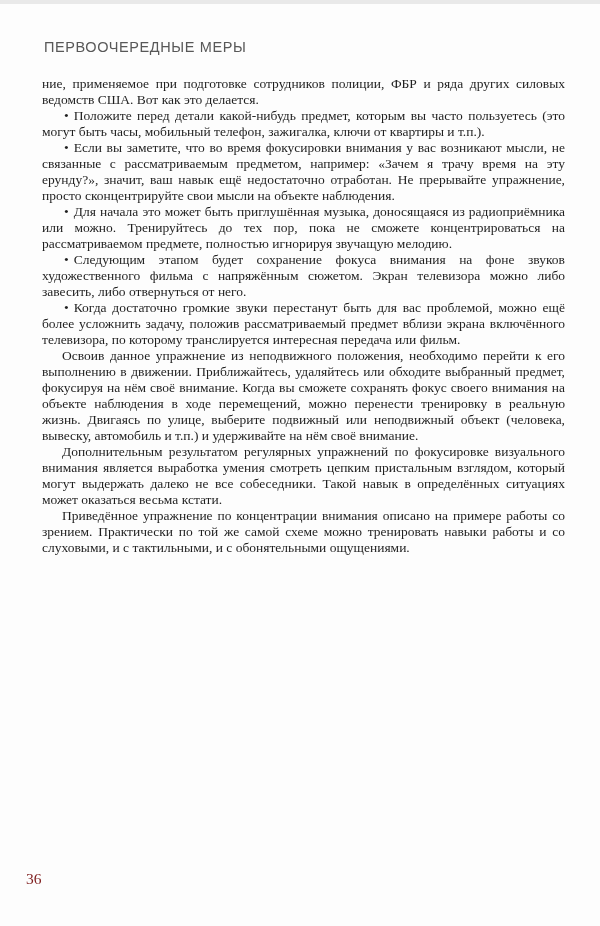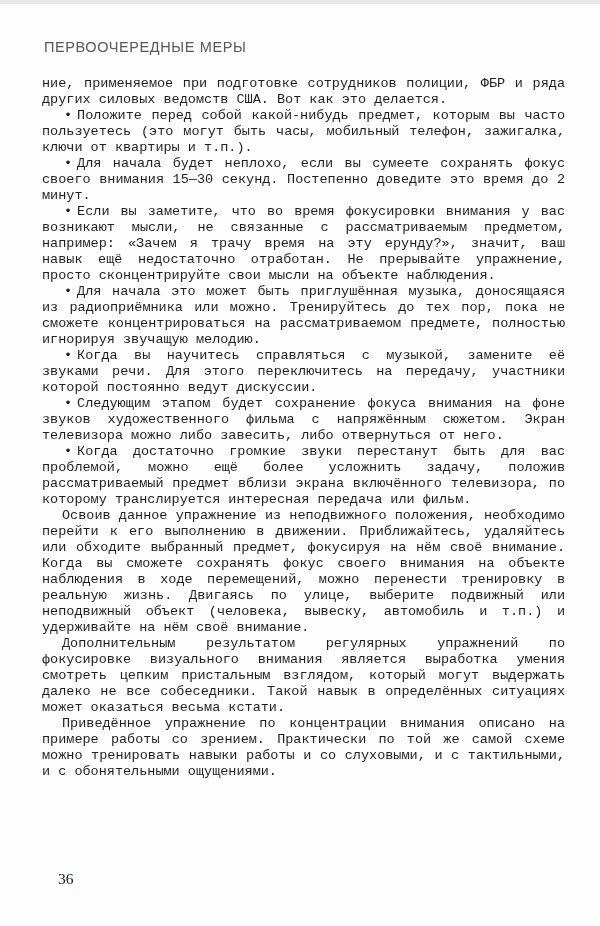--- a/index.html
+++ b/index.html
@@ -23,68 +23,66 @@
     font-size: 14.5px;
     letter-spacing: 0.6px;
     color: #585858;
     white-space: nowrap;
   }
   .body-text {
     position: absolute;
     left: 42px;
     top: 72px;
     width: 523px;
-    font-family: Liberation Mono, monospace;
+    font-family: Liberation Serif, serif;
     font-size: 13.5px;
     line-height: 16px;
     color: #1f1f1f;
     text-align: justify;
     hyphens: auto;
     -webkit-hyphens: auto;
   }
   .para {
     margin: 0;
     padding: 0;
   }
   .para.bullet { text-indent: 22px; }
   .para.indent { text-indent: 20px; }
   .marker { margin-right: 5px; }
   .page-number {
     position: absolute;
-    left: 58px;
+    left: 26px;
     top: 866px;
     font-family: "Liberation Serif", "DejaVu Serif", serif;
     font-size: 15.5px;
-    color: #0f172a;
+    color: #7f1d1d;
   }
 </style>
 </head>
 <body>
 
 <div class="page">
 
   <div class="running-header">ПЕРВООЧЕРЕДНЫЕ МЕРЫ</div>
 
   <div class="body-text">
 
     <p class="para plain">ние, применяемое при подготовке сотрудников полиции, ФБР и ряда других силовых ведомств США. Вот как это делается.</p>
 
 
-    <p class="para bullet"><span class="marker">•</span><span>Положите перед собой какой-нибудь предмет, которым вы часто пользуетесь (это могут быть часы, мобильный телефон, зажигалка, ключи от квартиры и т.п.).</span></p>
+    <p class="para bullet"><span class="marker">•</span><span>Положите перед детали какой-нибудь предмет, которым вы часто пользуетесь (это могут быть часы, мобильный телефон, зажигалка, ключи от квартиры и т.п.).</span></p>
 
 
-    <p class="para bullet"><span class="marker">•</span><span>Для начала будет неплохо, если вы сумеете сохранять фокус своего внимания 15—30 секунд. Постепенно доведите это время до 2 минут.</span></p>
 
     <p class="para bullet"><span class="marker">•</span><span>Если вы заметите, что во время фокусировки внимания у вас возникают мысли, не связанные с рассматриваемым предметом, например: «Зачем я трачу время на эту ерунду?», значит, ваш навык ещё недостаточно отработан. Не прерывайте упражнение, просто сконцентрируйте свои мысли на объекте наблюдения.</span></p>
 
 
 
     <p class="para bullet"><span class="marker">•</span><span>Для начала это может быть приглушённая музыка, доносящаяся из радиоприёмника или можно. Тренируйтесь до тех пор, пока не сможете концентрироваться на рассматриваемом предмете, полностью игнорируя звучащую мелодию.</span></p>
 
-    <p class="para bullet"><span class="marker">•</span><span>Когда вы научитесь справляться с музыкой, замените её звуками речи. Для этого переключитесь на передачу, участники которой постоянно ведут дискуссии.</span></p>
 
     <p class="para bullet"><span class="marker">•</span><span>Следующим этапом будет сохранение фокуса внимания на фоне звуков художественного фильма с напряжённым сюжетом. Экран телевизора можно либо завесить, либо отвернуться от него.</span></p>
 
 
     <p class="para bullet"><span class="marker">•</span><span>Когда достаточно громкие звуки перестанут быть для вас проблемой, можно ещё более усложнить задачу, положив рассматриваемый предмет вблизи экрана включённого телевизора, по которому транслируется интересная передача или фильм.</span></p>
 
     <p class="para indent">Освоив данное упражнение из неподвижного положения, необходимо перейти к его выполнению в движении. Приближайтесь, удаляйтесь или обходите выбранный предмет, фокусируя на нём своё внимание. Когда вы сможете сохранять фокус своего внимания на объекте наблюдения в ходе перемещений, можно перенести тренировку в реальную жизнь. Двигаясь по улице, выберите подвижный или неподвижный объект (человека, вывеску, автомобиль и т.п.) и удерживайте на нём своё внимание.</p>
 
     <p class="para indent">Дополнительным результатом регулярных упражнений по фокусировке визуального внимания является выработка умения смотреть цепким пристальным взглядом, который могут выдержать далеко не все собеседники. Такой навык в определённых ситуациях может оказаться весьма кстати.</p>
 

